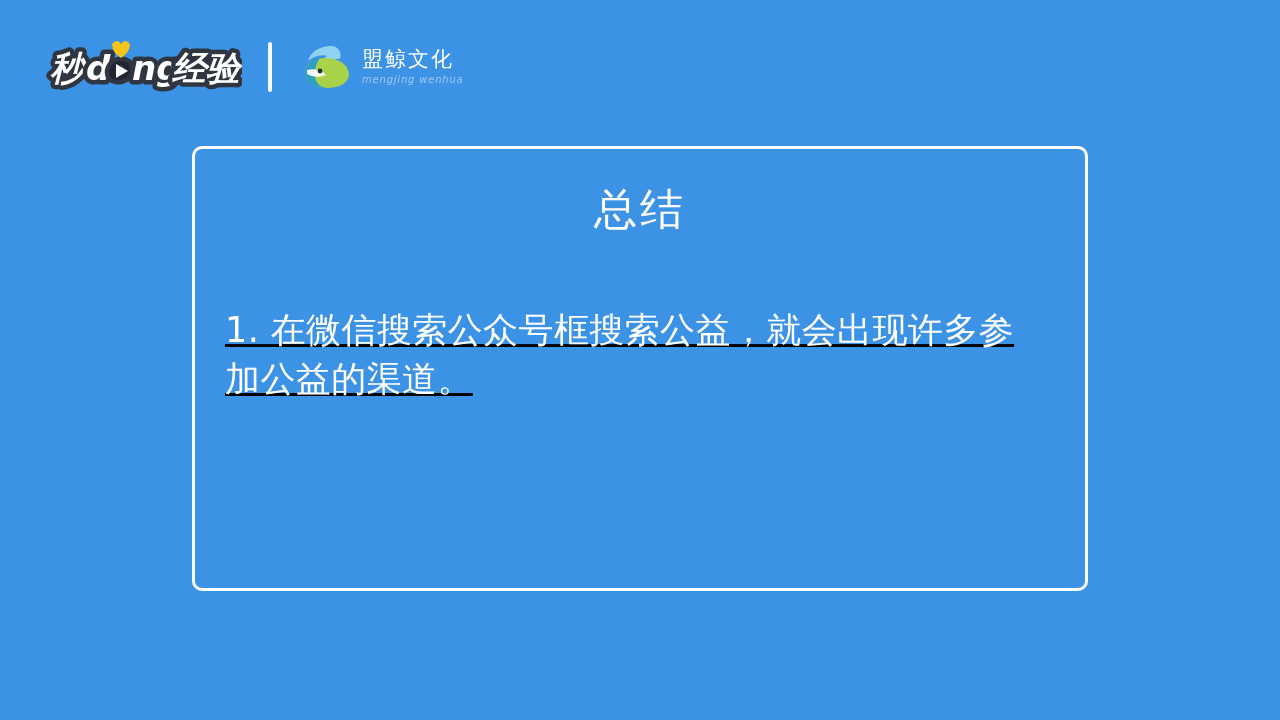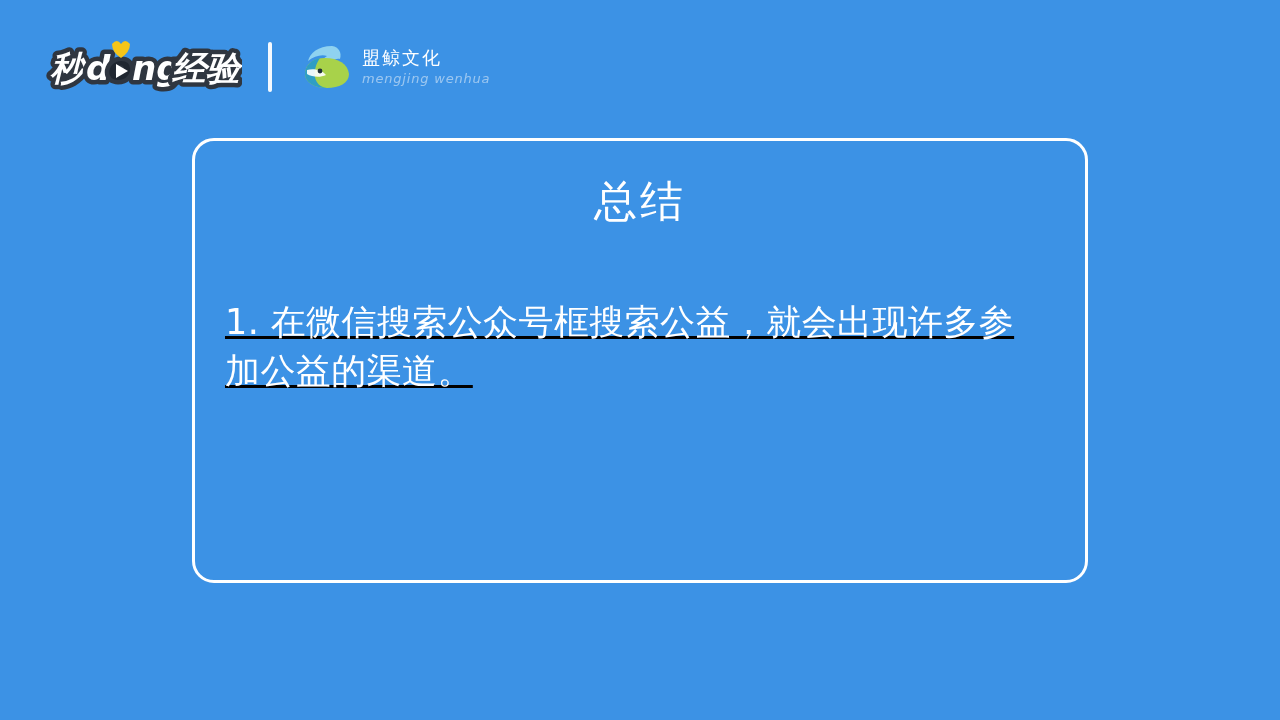--- a/index.html
+++ b/index.html
@@ -66,46 +66,46 @@
   }
 
   .brand-secondary-text {
     display: flex;
     flex-direction: column;
     justify-content: center;
     line-height: 1;
   }
 
   .brand-secondary-name {
-    font-size: 18px;
+    font-size: 21px;
     color: #ffffff;
     letter-spacing: 2px;
     font-weight: 500;
   }
 
   .brand-secondary-sub {
     margin-top: 5px;
-    font-size: 13px;
+    font-size: 10px;
     color: #c9e0f6;
     letter-spacing: .8px;
     opacity: .68;
     font-style: italic;
     filter: blur(.35px);
   }
 
   
   .card {
     position: absolute;
     left: 192px;
-    top: 138px;
+    top: 146px;
     width: 896px;
     height: 445px;
     box-sizing: border-box;
     border: 3px solid #ffffff;
-    border-radius: 22px;
+    border-radius: 10px;
   }
 
   .card-title {
     margin: 0;
     padding-top: 36px;
     text-align: center;
     font-size: 43px;
     font-weight: 400;
     color: #ffffff;
     letter-spacing: 3px;

